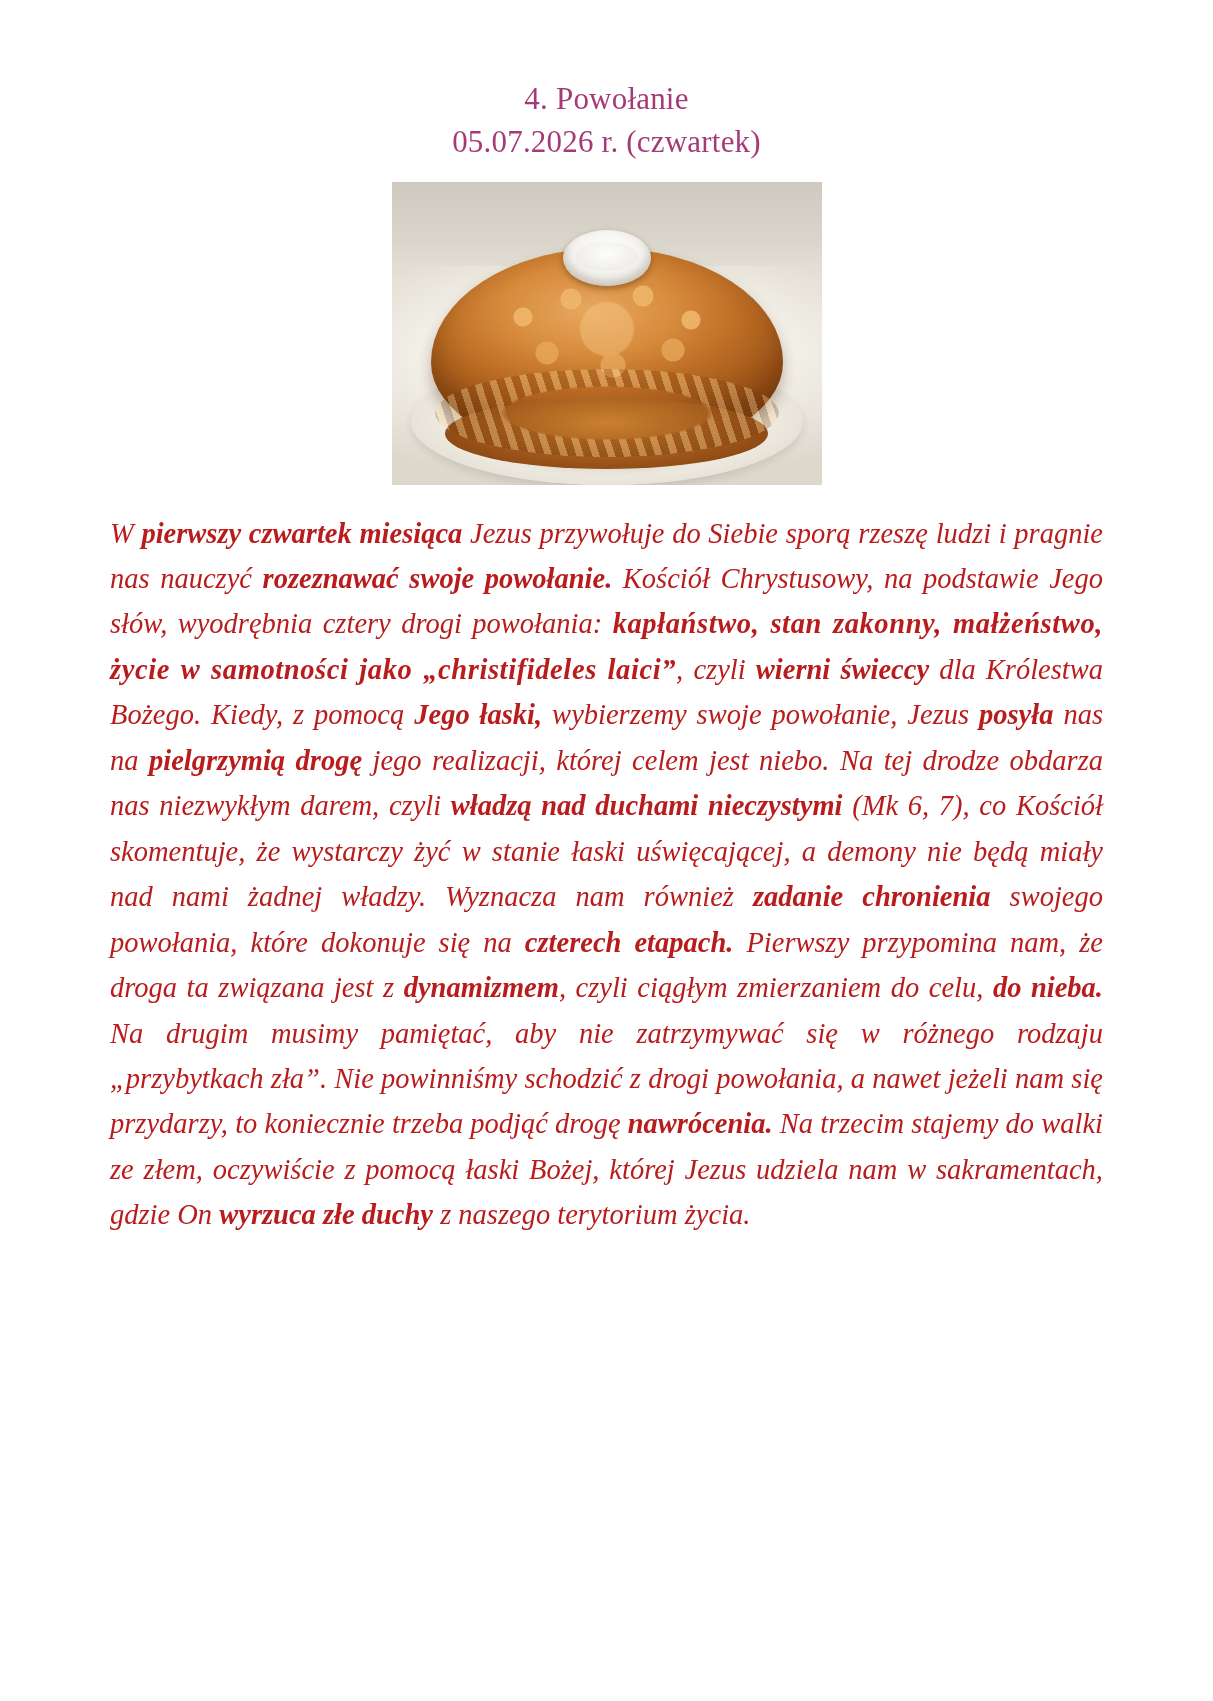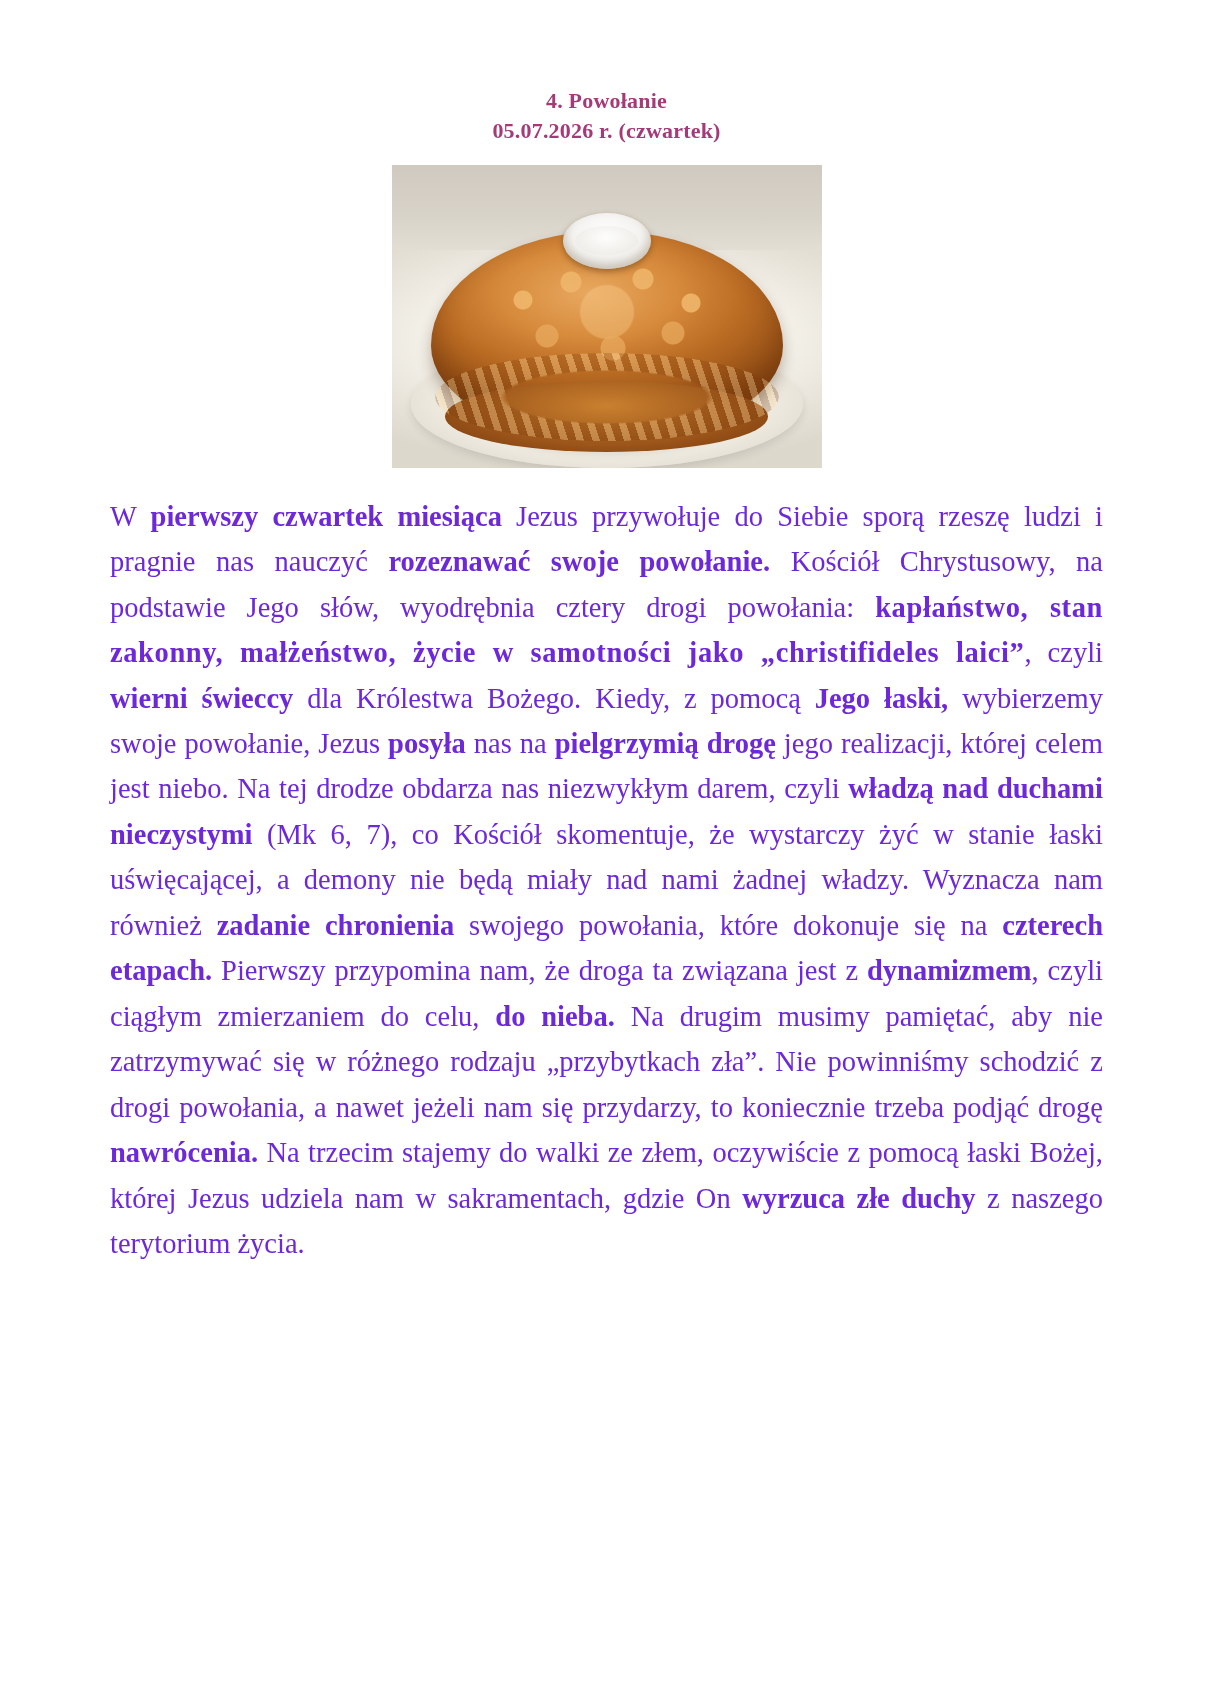--- a/index.html
+++ b/index.html
@@ -17,25 +17,25 @@
   }
   .page {
     width: 1213px;
     height: 1701px;
     box-sizing: border-box;
     padding: 78px 110px 40px 110px;
   }
   .doc-title {
     text-align: center;
     color: #a43a77;
-    font-weight: bold;
-    font-size: 22px;
+    font-weight: normal;
+    font-size: 31px;
     line-height: 1.38;
     letter-spacing: 0.2px;
-    margin: 8px;
+    margin: 0;
   }
   .doc-title .line2 {
     display: block;
   }
   .figure {
     margin: 18px auto 0 auto;
     width: 430px;
     height: 303px;
     position: relative;
     overflow: hidden;
@@ -142,21 +142,22 @@
     border-radius: 50%;
     background: radial-gradient(ellipse at 50% 40%, #fdfdfd 0%, #e9e7e1 100%);
   }
   .body-text {
     margin-top: 26px;
     font-size: 28.5px;
     line-height: 1.595;
     text-align: justify;
     text-justify: inter-word;
     hyphens: none;
-    color: #6d28d9;
+    color: #b91c1c;
+    font-style: italic;
   }
   .body-text b {
     font-weight: bold;
   }
   .tracked {
     letter-spacing: 0.6px;
   }
 </style>
 </head>
 <body>

